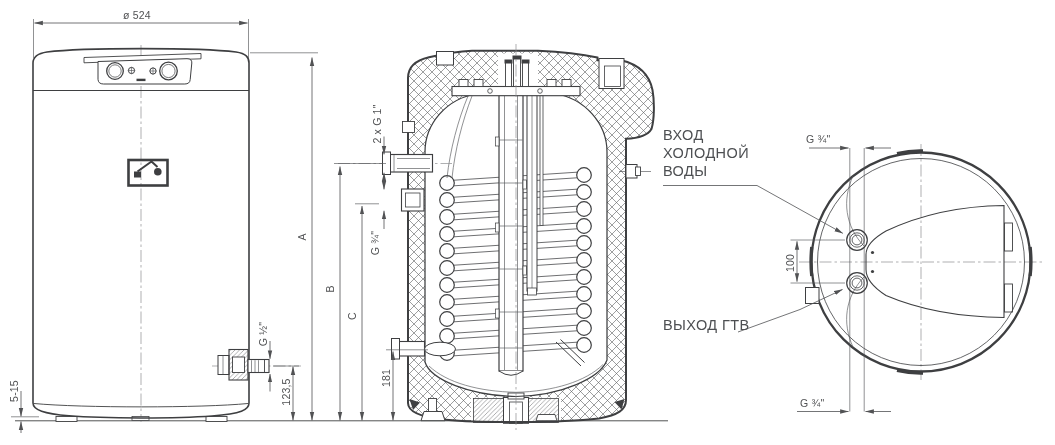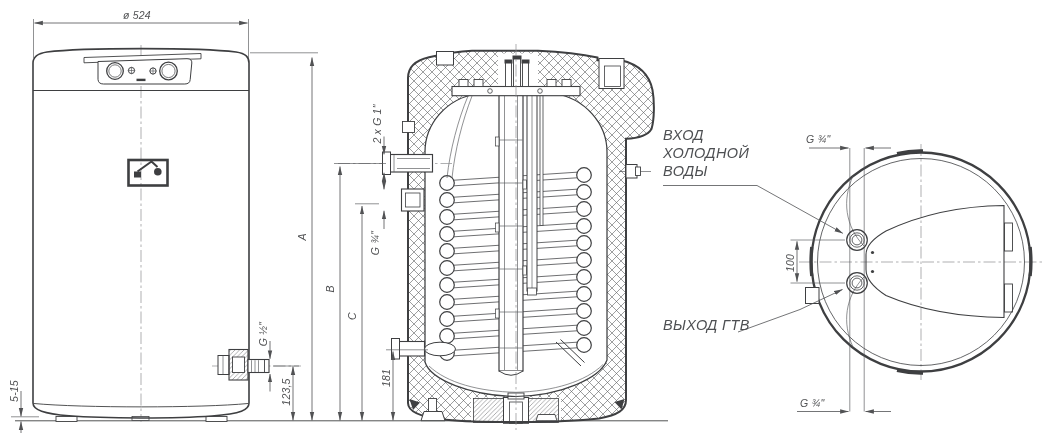--- a/index.html
+++ b/index.html
@@ -1,16 +1,16 @@
 <!DOCTYPE html>
 <html><head>
 <meta charset="utf-8">
 <style>
   html,body{margin:0;padding:0;background:#ffffff;}
-  .stage{width:1055px;height:445px;background:#fff;position:relative;overflow:hidden;font-style:italic;}
+  .stage{width:1055px;height:445px;background:#fff;position:relative;overflow:hidden;}
   svg{display:block;}
   text{font-family:"Liberation Sans", sans-serif;fill:#515254;}
   .dim{font-size:10.5px;letter-spacing:.2px;}
   .ru{font-size:14.5px;letter-spacing:.4px;fill:#4d4f52;}
   .thin{stroke:#55565a;stroke-width:.65;fill:none;}
   .dimln{stroke:#515254;stroke-width:.8;fill:none;}
   .main{stroke:#3e3f41;fill:none;}
   .white{fill:#ffffff;stroke:#3e3f41;}
   .cl{stroke:#8d8e90;stroke-width:.7;fill:none;stroke-dasharray:12 3 2.5 3;}
 </style>

